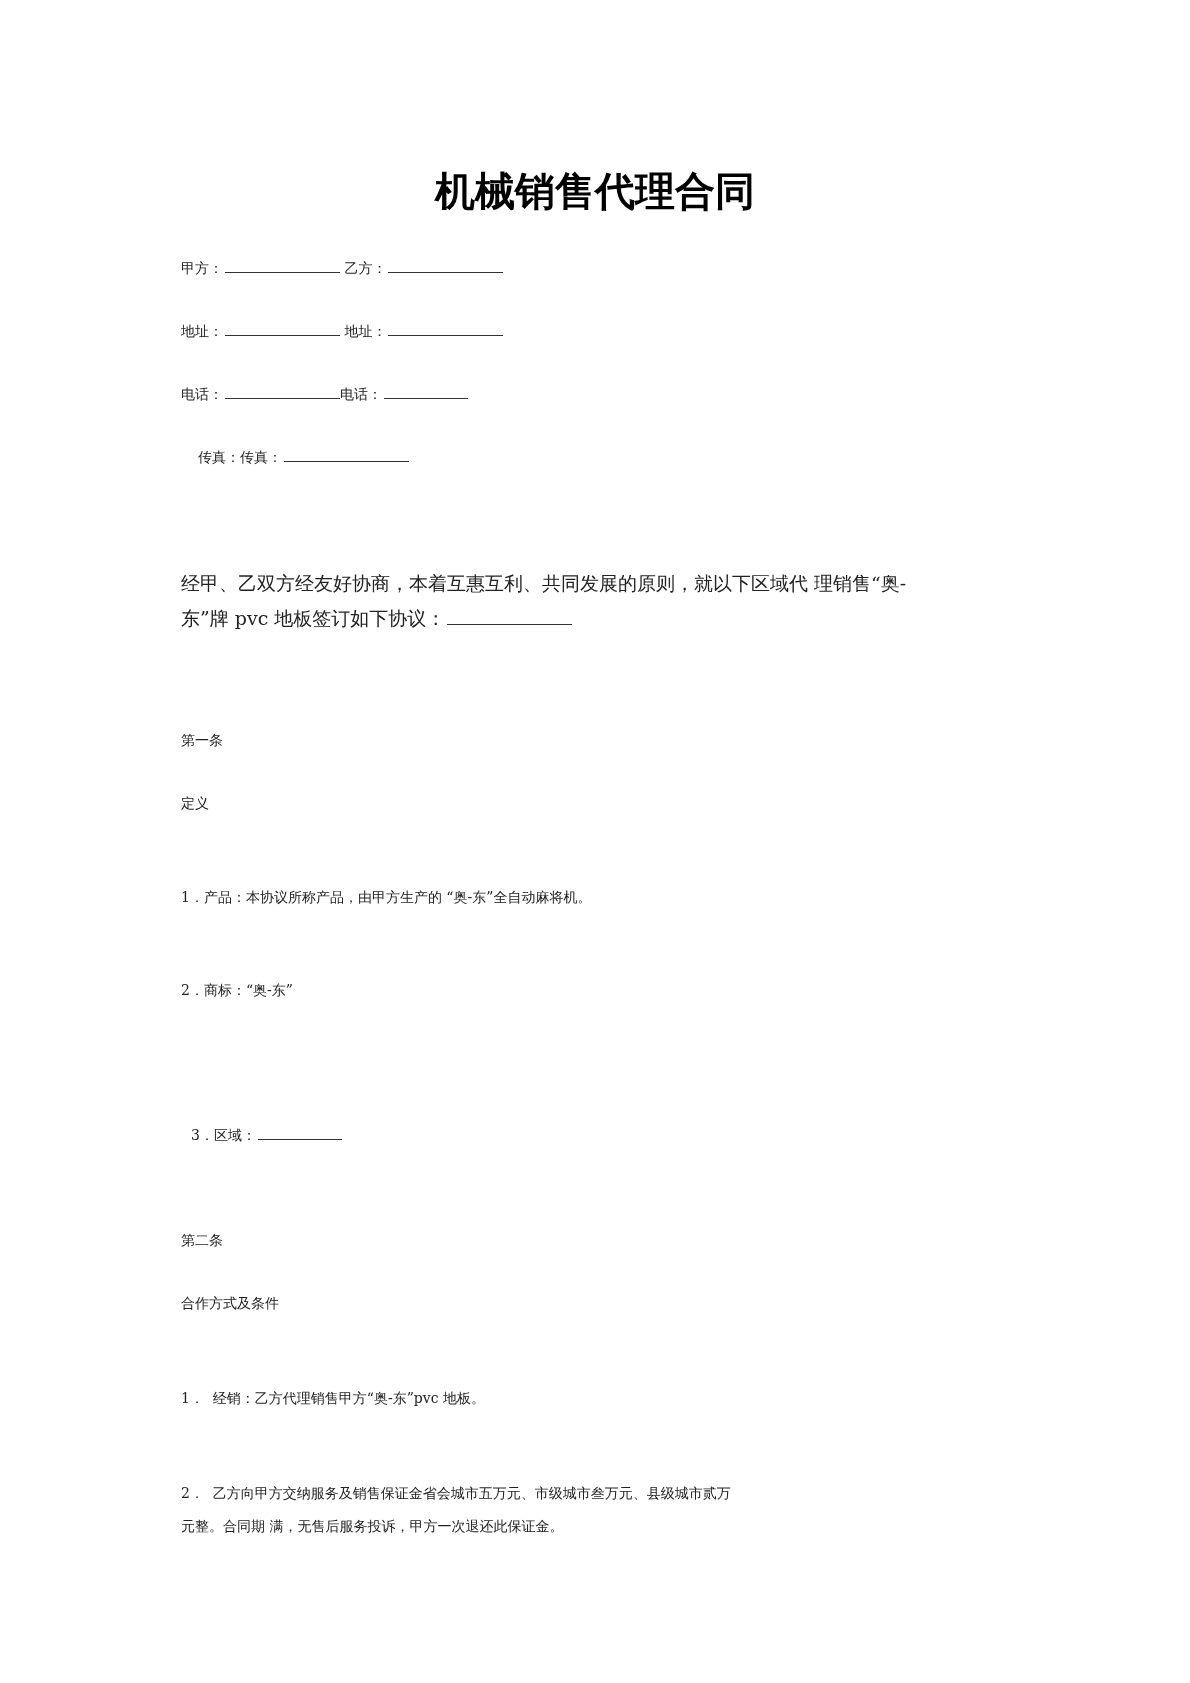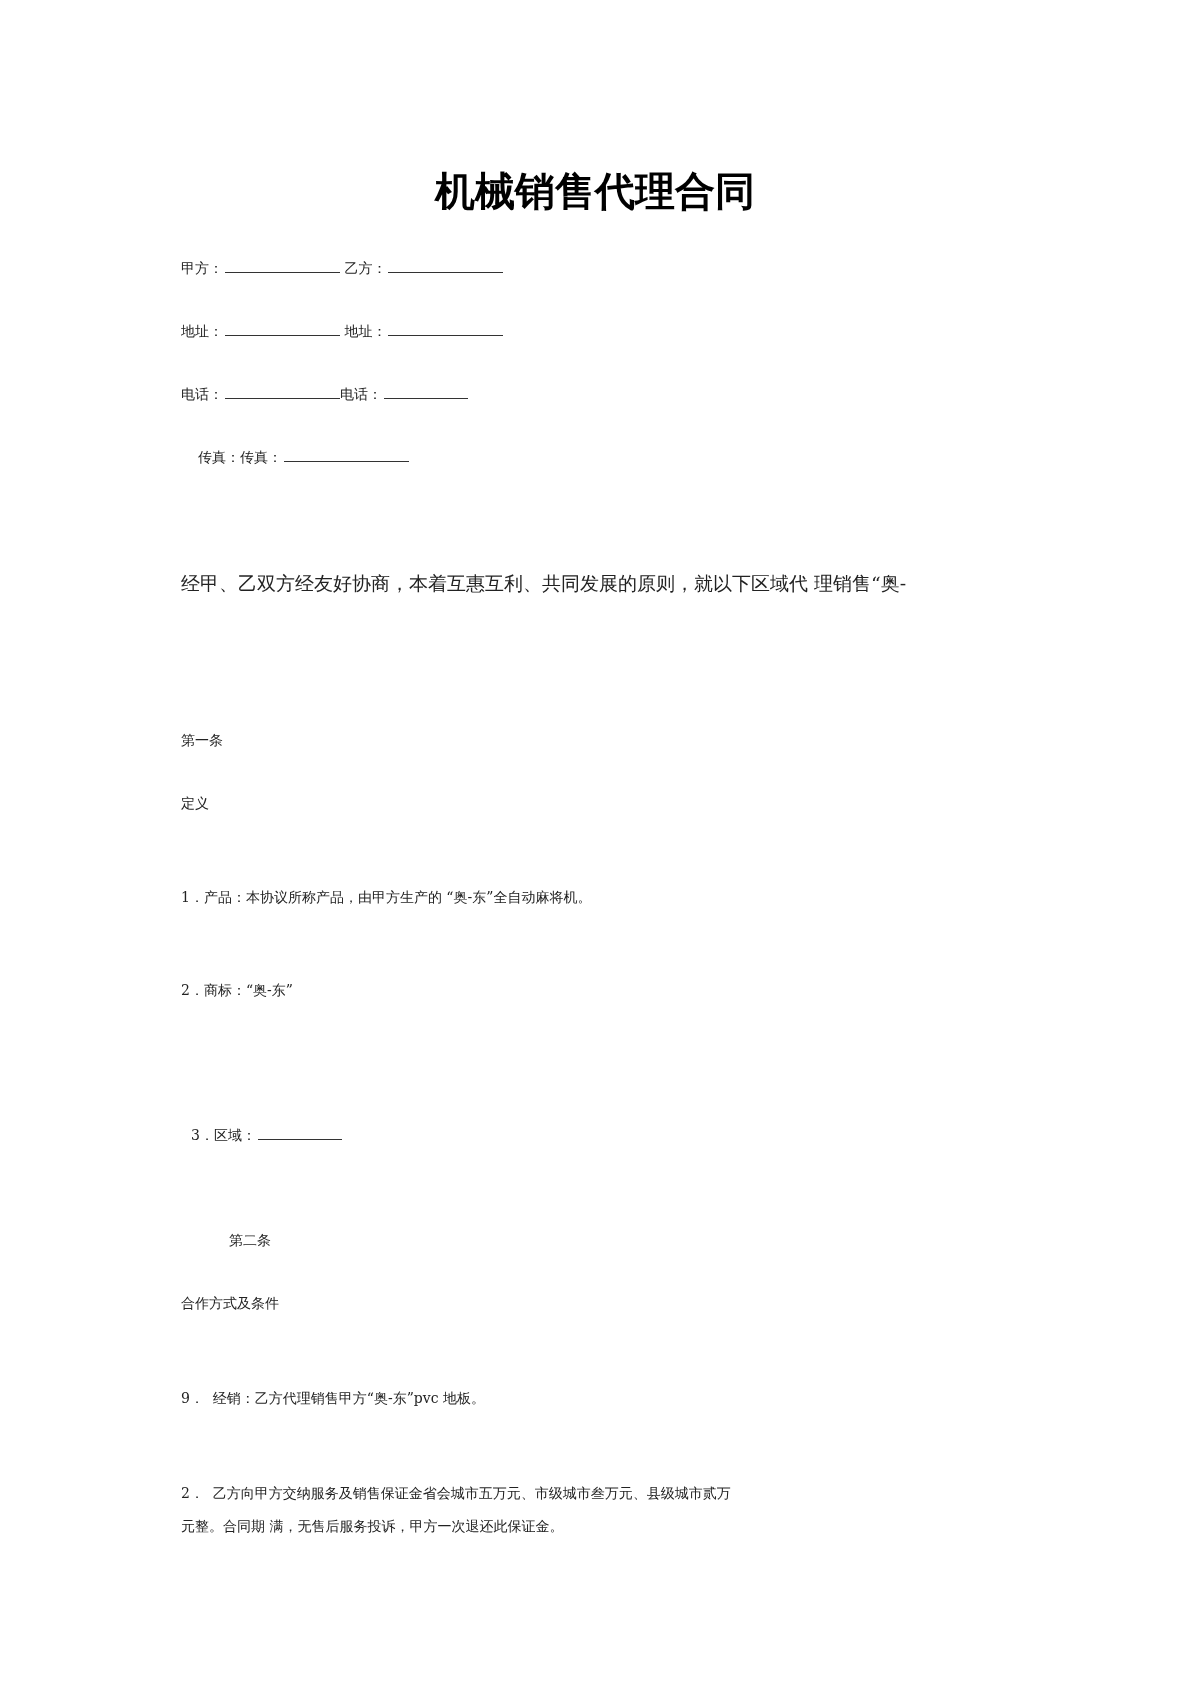--- a/index.html
+++ b/index.html
@@ -28,25 +28,26 @@
 <div class="line" style="top:378px;">
   <span>电话：</span><span class="blank" style="width:115px;margin-left:2px;"></span><span>电话：</span><span class="blank" style="width:84px;margin-left:2px;"></span>
 </div>
 
 <div class="line" style="top:441px;margin-left:17px;">
   <span>传真：传真：</span><span class="blank" style="width:125px;margin-left:2px;"></span>
 </div>
 
 <div class="para" style="top:566px;">
   <div>经甲、乙双方经友好协商，本着互惠互利、共同发展的原则，就以下区域代 理销售“奥-</div>
+  <div><span>东”牌 pvc 地板签订如下协议：</span><span class="blank" style="width:125px;margin-left:2px;"></span></div>
 </div>
 
 <div class="line" style="top:727px;">第一条</div>
 <div class="line" style="top:790px;">定义</div>
 <div class="line" style="top:884px;">1．产品：本协议所称产品，由甲方生产的 “奥-东”全自动麻将机。</div>
 <div class="line" style="top:977px;">2．商标：“奥-东”</div>
 <div class="line" style="top:1119px;margin-left:10px;"><span>3．区域：</span><span class="blank" style="width:84px;margin-left:2px;"></span></div>
 
-<div class="line" style="top:1227px;margin-left:48px;">第二条</div>
+<div class="line" style="top:1227px;">第二条</div>
 <div class="line" style="top:1290px;">合作方式及条件</div>
-<div class="line" style="top:1385px; white-space:pre;">9．  经销：乙方代理销售甲方“奥-东”pvc 地板。</div>
+<div class="line" style="top:1385px; white-space:pre;">1．  经销：乙方代理销售甲方“奥-东”pvc 地板。</div>
 <div class="line" style="top:1480px; white-space:pre;">2．  乙方向甲方交纳服务及销售保证金省会城市五万元、市级城市叁万元、县级城市贰万</div>
 <div class="line" style="top:1513px;">元整。合同期 满，无售后服务投诉，甲方一次退还此保证金。</div>
 
 </body></html>

